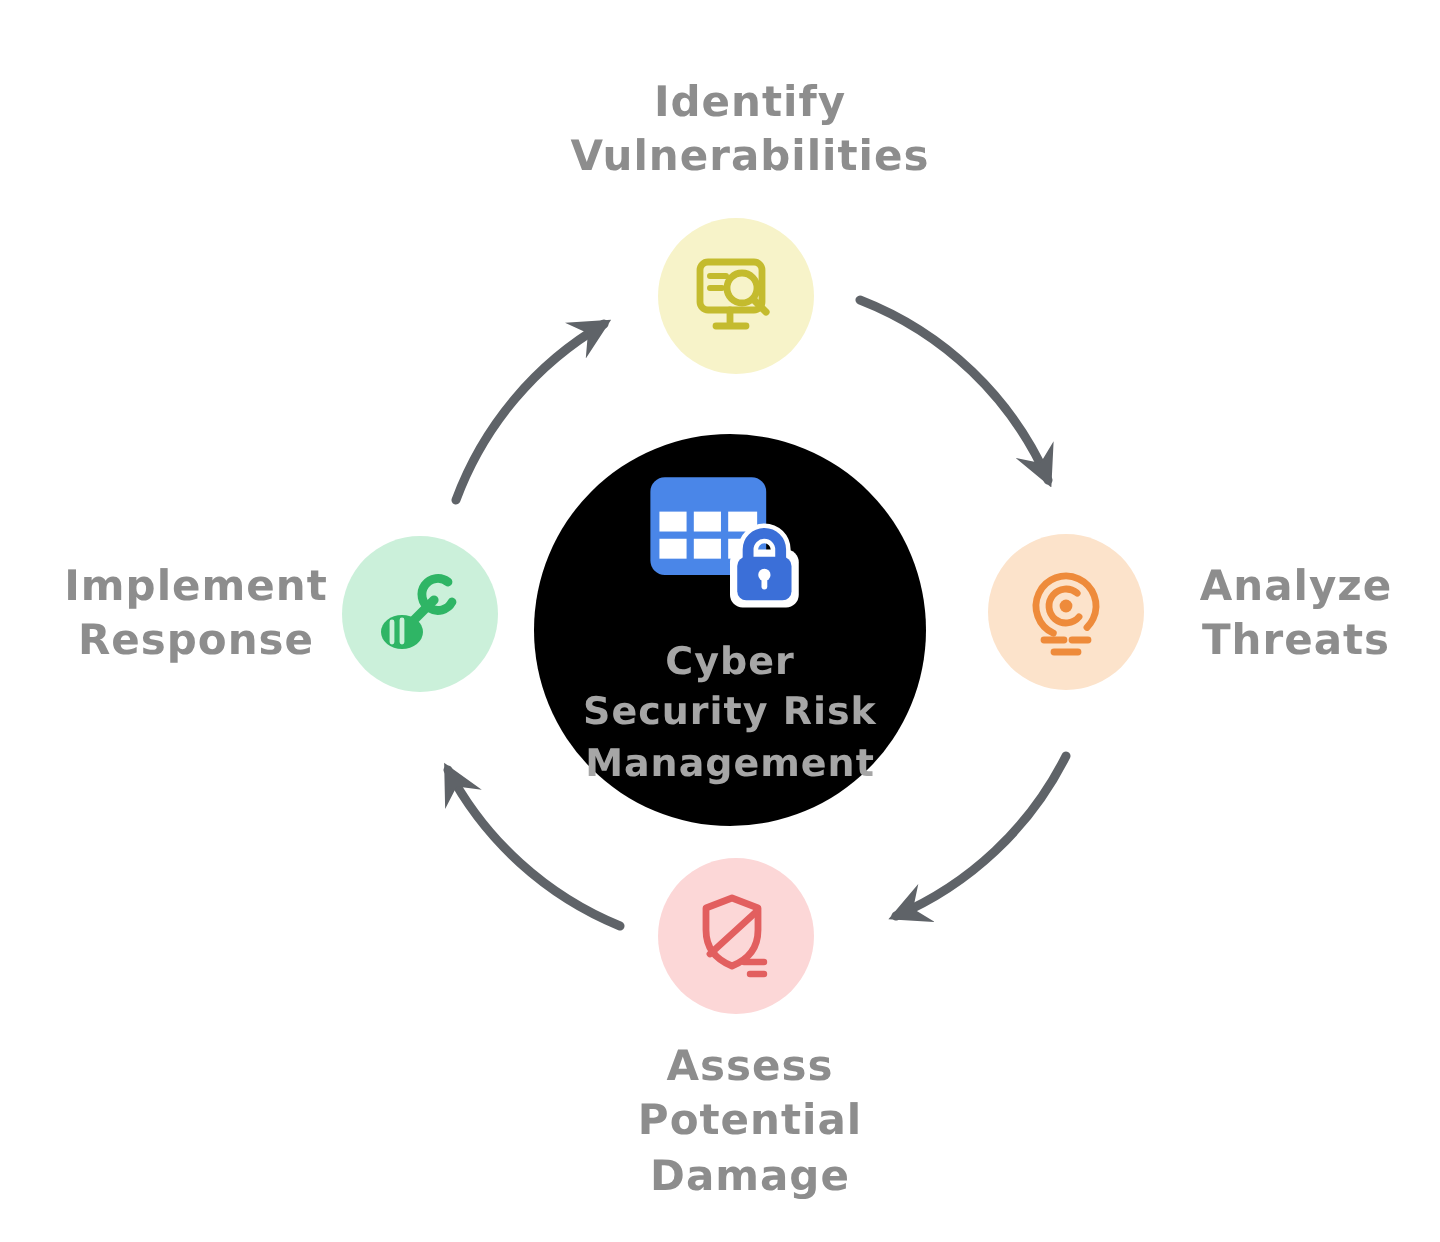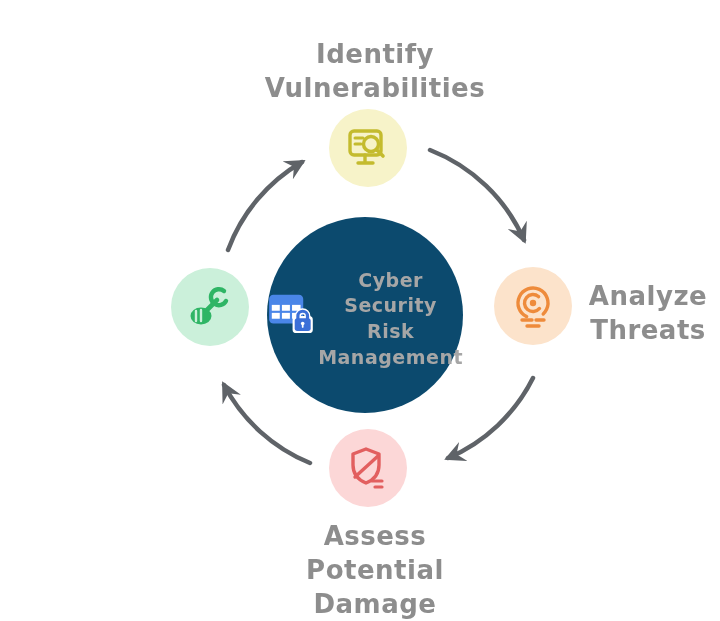--- a/index.html
+++ b/index.html
@@ -12,32 +12,33 @@
   }
   .arrows-layer{position:absolute;left:0;top:0;width:720px;height:621px;}
   .node{
     position:absolute;
     border-radius:50%;
     display:flex;align-items:center;justify-content:center;
   }
   .node.small{width:78px;height:78px;}
   .node.center{
     width:196px;height:196px;
-    background:#0c4a6e;
+    background:#000000;
+    flex-direction:column;
   }
   .node-top{left:329px;top:109px;background:#f7f3c9;}
   .node-right{left:494px;top:267px;background:#fce3cb;}
   .node-bottom{left:329px;top:429px;background:#fcd7d7;}
   .node-left{left:171px;top:268px;background:#cbf0da;}
   .node-center{left:267px;top:217px;}
   .label{
     position:absolute;
     color:#8d8d8d;
     font-weight:bold;
-    font-size:26px;
+    font-size:21px;
     line-height:1.3;
     text-align:center;
     white-space:pre-line;
     letter-spacing:0.5px;
   }
   .label-top{left:235px;top:38px;width:280px;}
   .label-right{left:578px;top:280px;width:140px;}
   .label-bottom{left:275px;top:520px;width:200px;}
   .label-left{left:18px;top:280px;width:160px;}
   .center-text{
@@ -125,14 +126,16 @@
     </svg>
   </div>
 
   <div class="label label-top">Identify
 Vulnerabilities</div>
   <div class="label label-bottom">Assess
 Potential
 Damage</div>
   <div class="label label-right">Analyze
 Threats</div>
+  <div class="label label-left">Implement
+Response</div>
 
 </div>
 
 </body></html>

